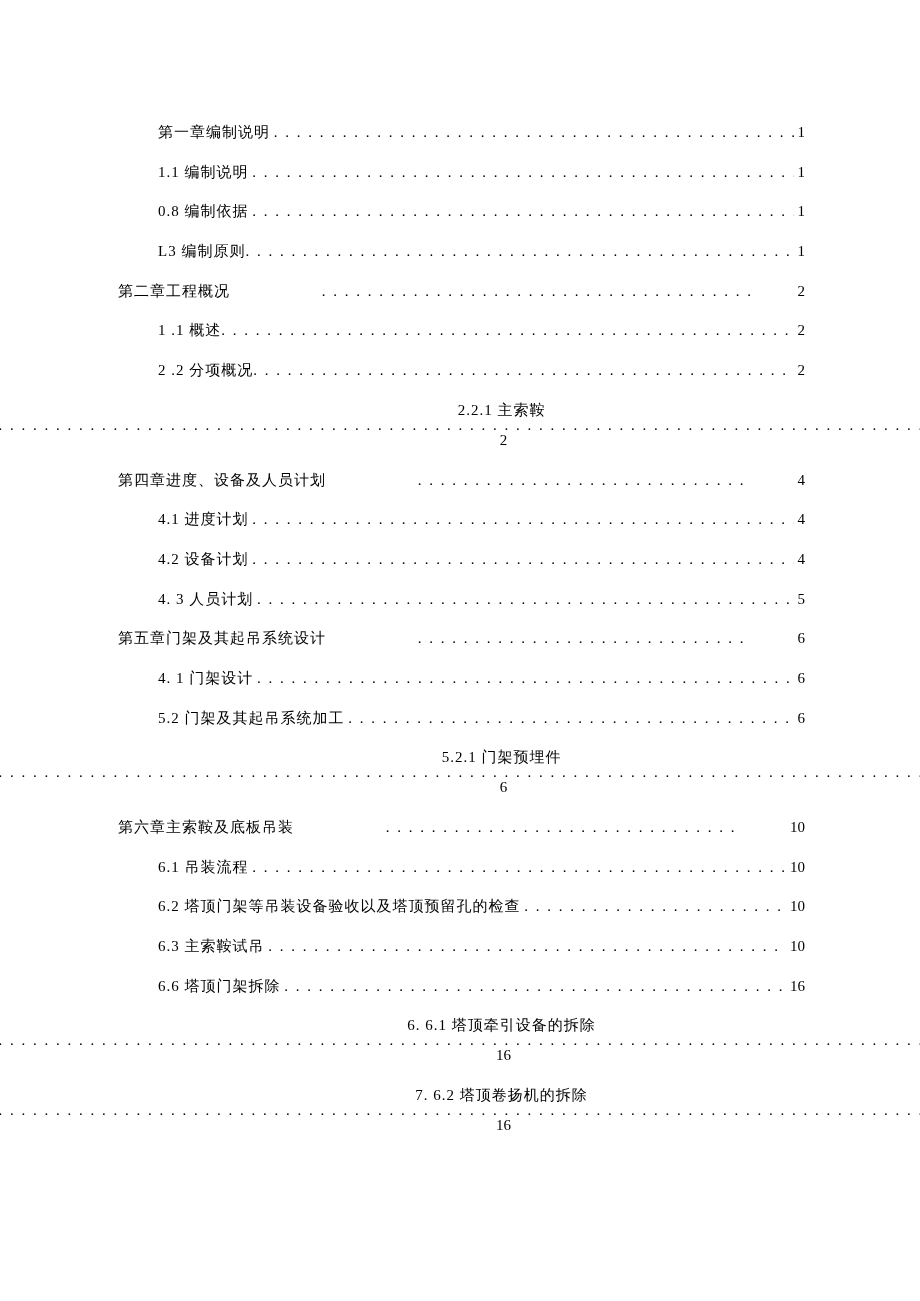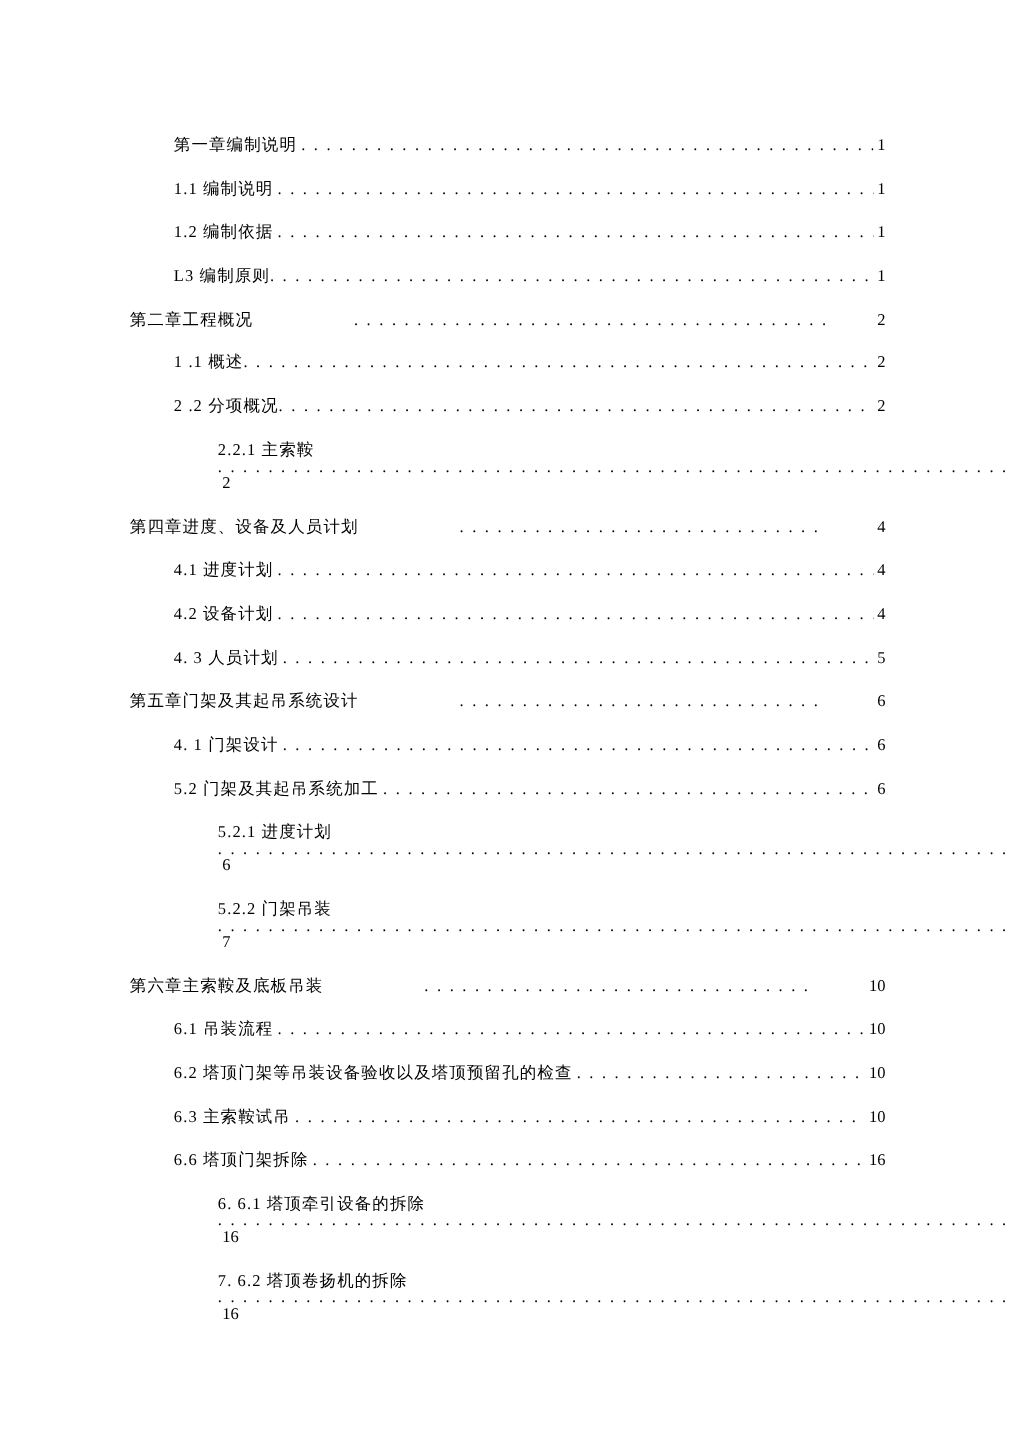--- a/index.html
+++ b/index.html
@@ -14,21 +14,21 @@
     color: #000;
     line-height: 1.0;
   }
   .page {
     width: 920px;
     padding: 125px 115px 80px 118px;
     box-sizing: border-box;
   }
   .toc-entry {
     display: flex;
-    align-items: flex-start;
+    align-items: center;
     margin-bottom: 24.7px;
     white-space: nowrap;
   }
   .toc-label {
     letter-spacing: 1px;
   }
   .toc-dots {
     flex: 1 1 auto;
     overflow: hidden;
     letter-spacing: 2px;
@@ -55,21 +55,21 @@
         <span class="toc-dots"></span>
         <span class="toc-page">1</span>
       </div>
       <div class="toc-entry lv1">
         <span class="toc-label">1.1 编制说明</span>
         <span>&nbsp;</span>
         <span class="toc-dots"></span>
         <span class="toc-page">1</span>
       </div>
       <div class="toc-entry lv1">
-        <span class="toc-label">1.2 编制依据</span>
+        <span class="toc-label">0.8 编制依据</span>
         <span>&nbsp;</span>
         <span class="toc-dots"></span>
         <span class="toc-page">1</span>
       </div>
       <div class="toc-entry lv1">
         <span class="toc-label">L3 编制原则</span>
         <span class="toc-dots"></span>
         <span class="toc-page">1</span>
       </div>
       <div class="toc-entry lv0">
@@ -129,28 +129,23 @@
         <span class="toc-dots"></span>
         <span class="toc-page">6</span>
       </div>
       <div class="toc-entry lv1">
         <span class="toc-label">5.2 门架及其起吊系统加工</span>
         <span>&nbsp;</span>
         <span class="toc-dots"></span>
         <span class="toc-page">6</span>
       </div>
       <div class="toc-entry lv2">
-        <span class="toc-label">5.2.1 进度计划</span>
+        <span class="toc-label">5.2.1 门架预埋件</span>
         <span class="toc-dots"></span>
         <span class="toc-page">6</span>
-      </div>
-      <div class="toc-entry lv2">
-        <span class="toc-label">5.2.2 门架吊装</span>
-        <span class="toc-dots"></span>
-        <span class="toc-page">7</span>
       </div>
       <div class="toc-entry lv0">
         <span class="toc-label">第六章主索鞍及底板吊装</span>
         <span>&nbsp;</span>
         <span class="toc-dots"></span>
         <span class="toc-page">10</span>
       </div>
       <div class="toc-entry lv1">
         <span class="toc-label">6.1 吊装流程</span>
         <span>&nbsp;</span>

